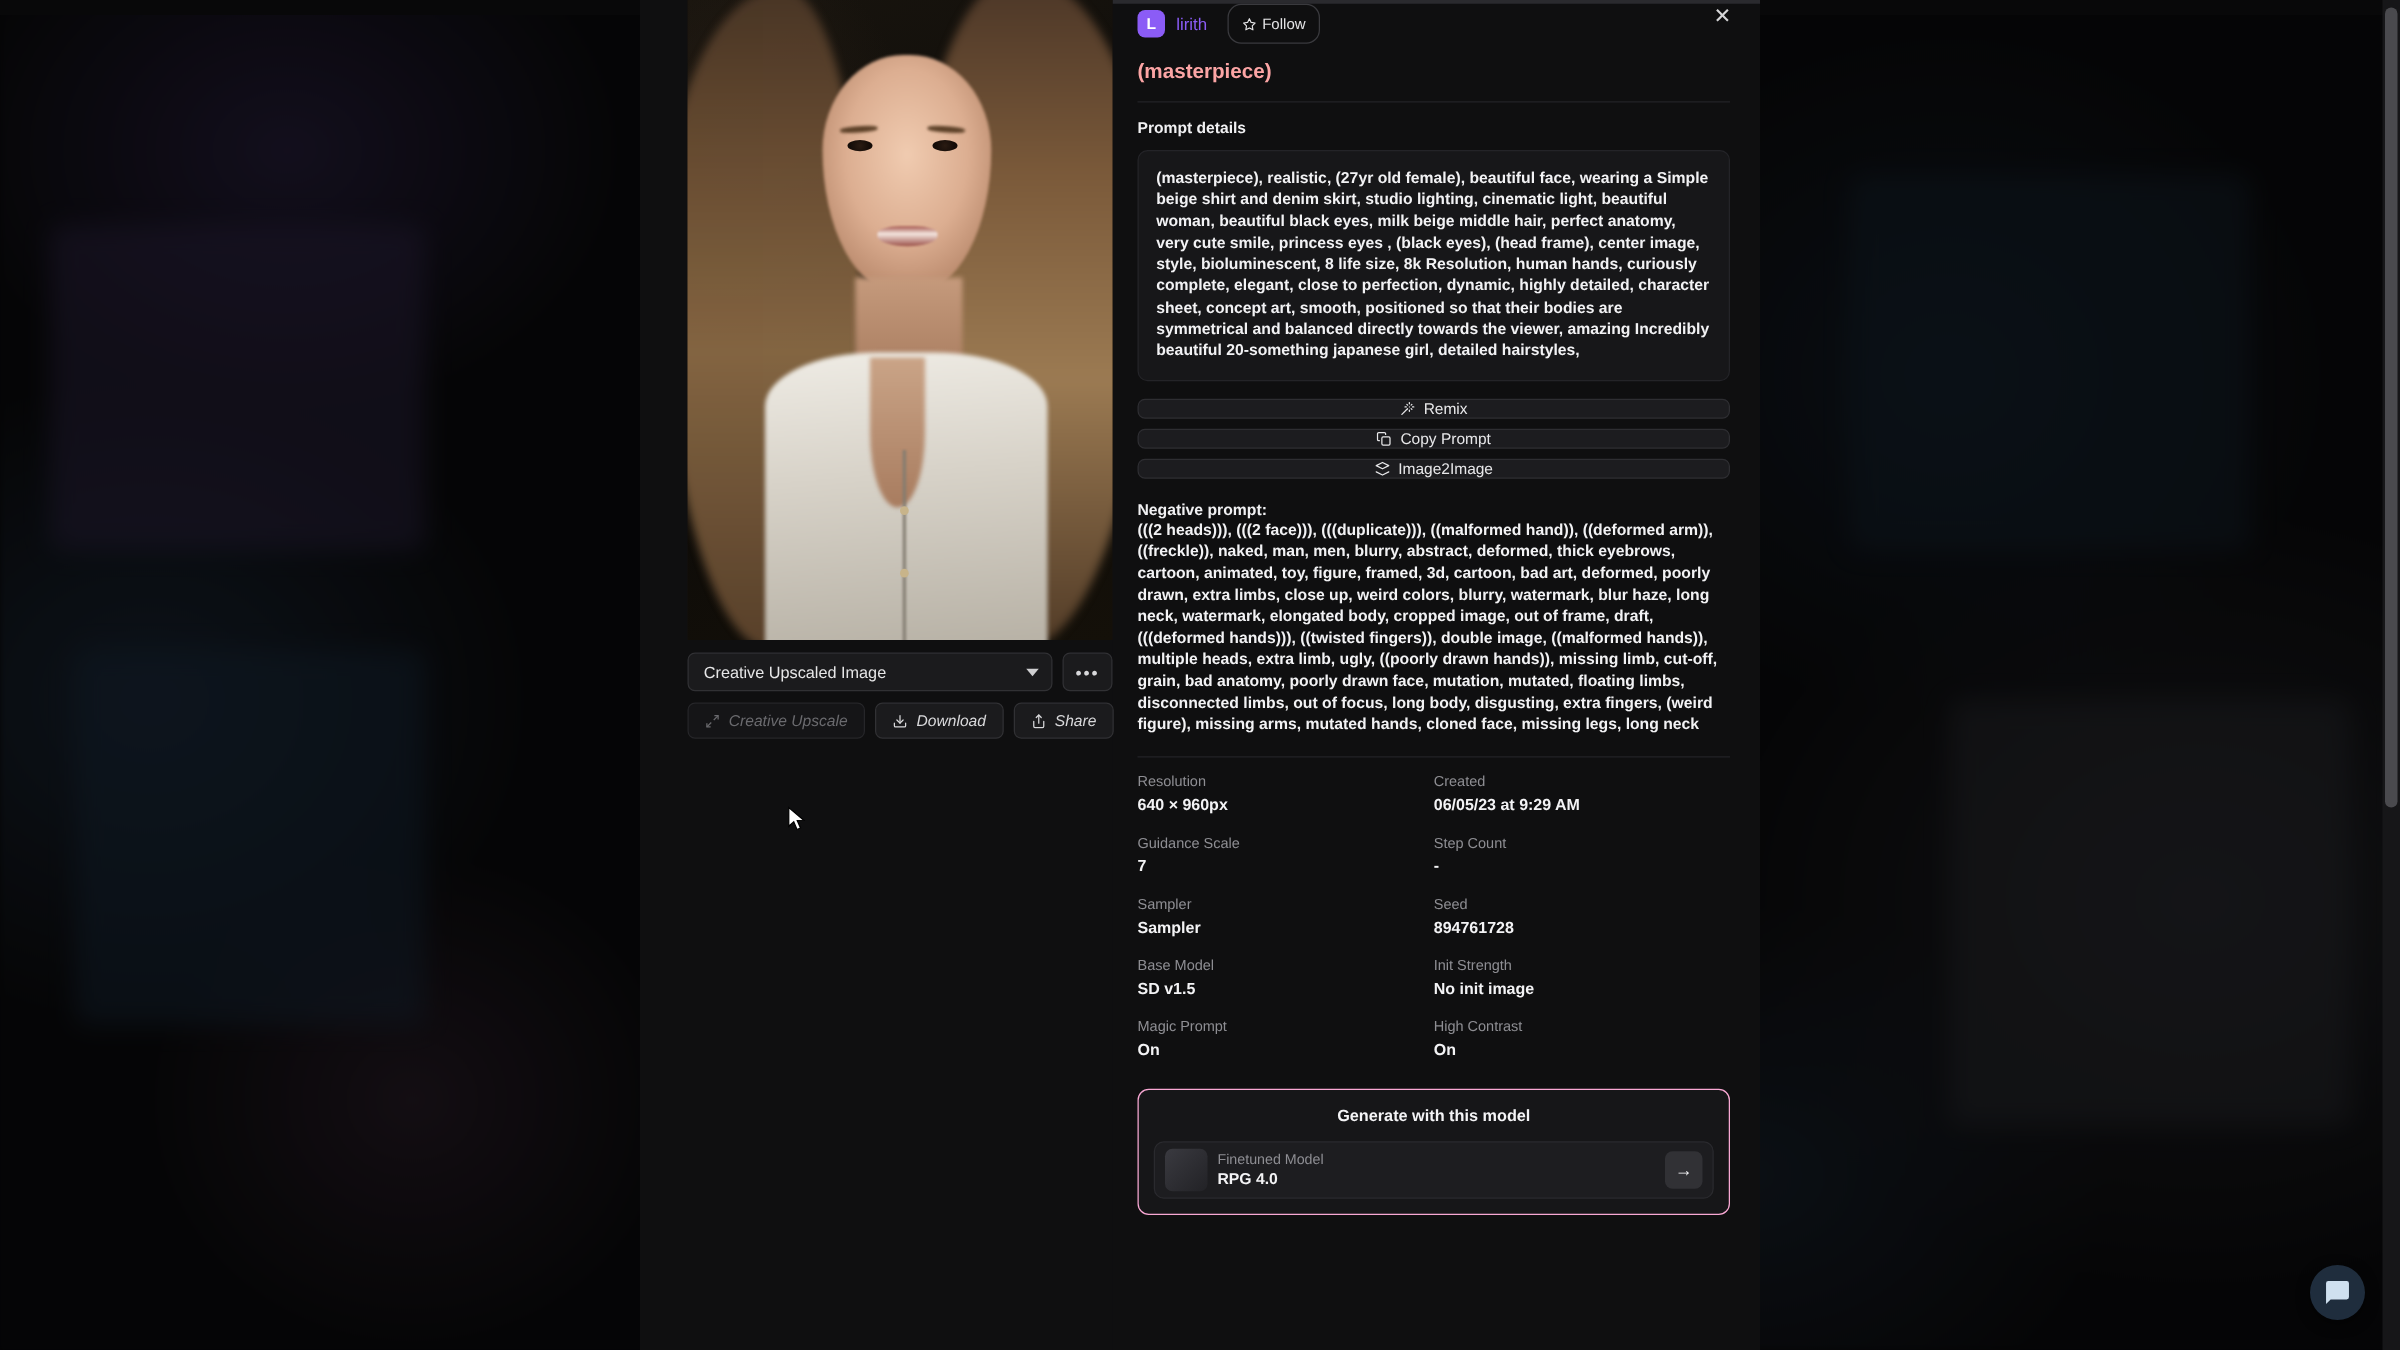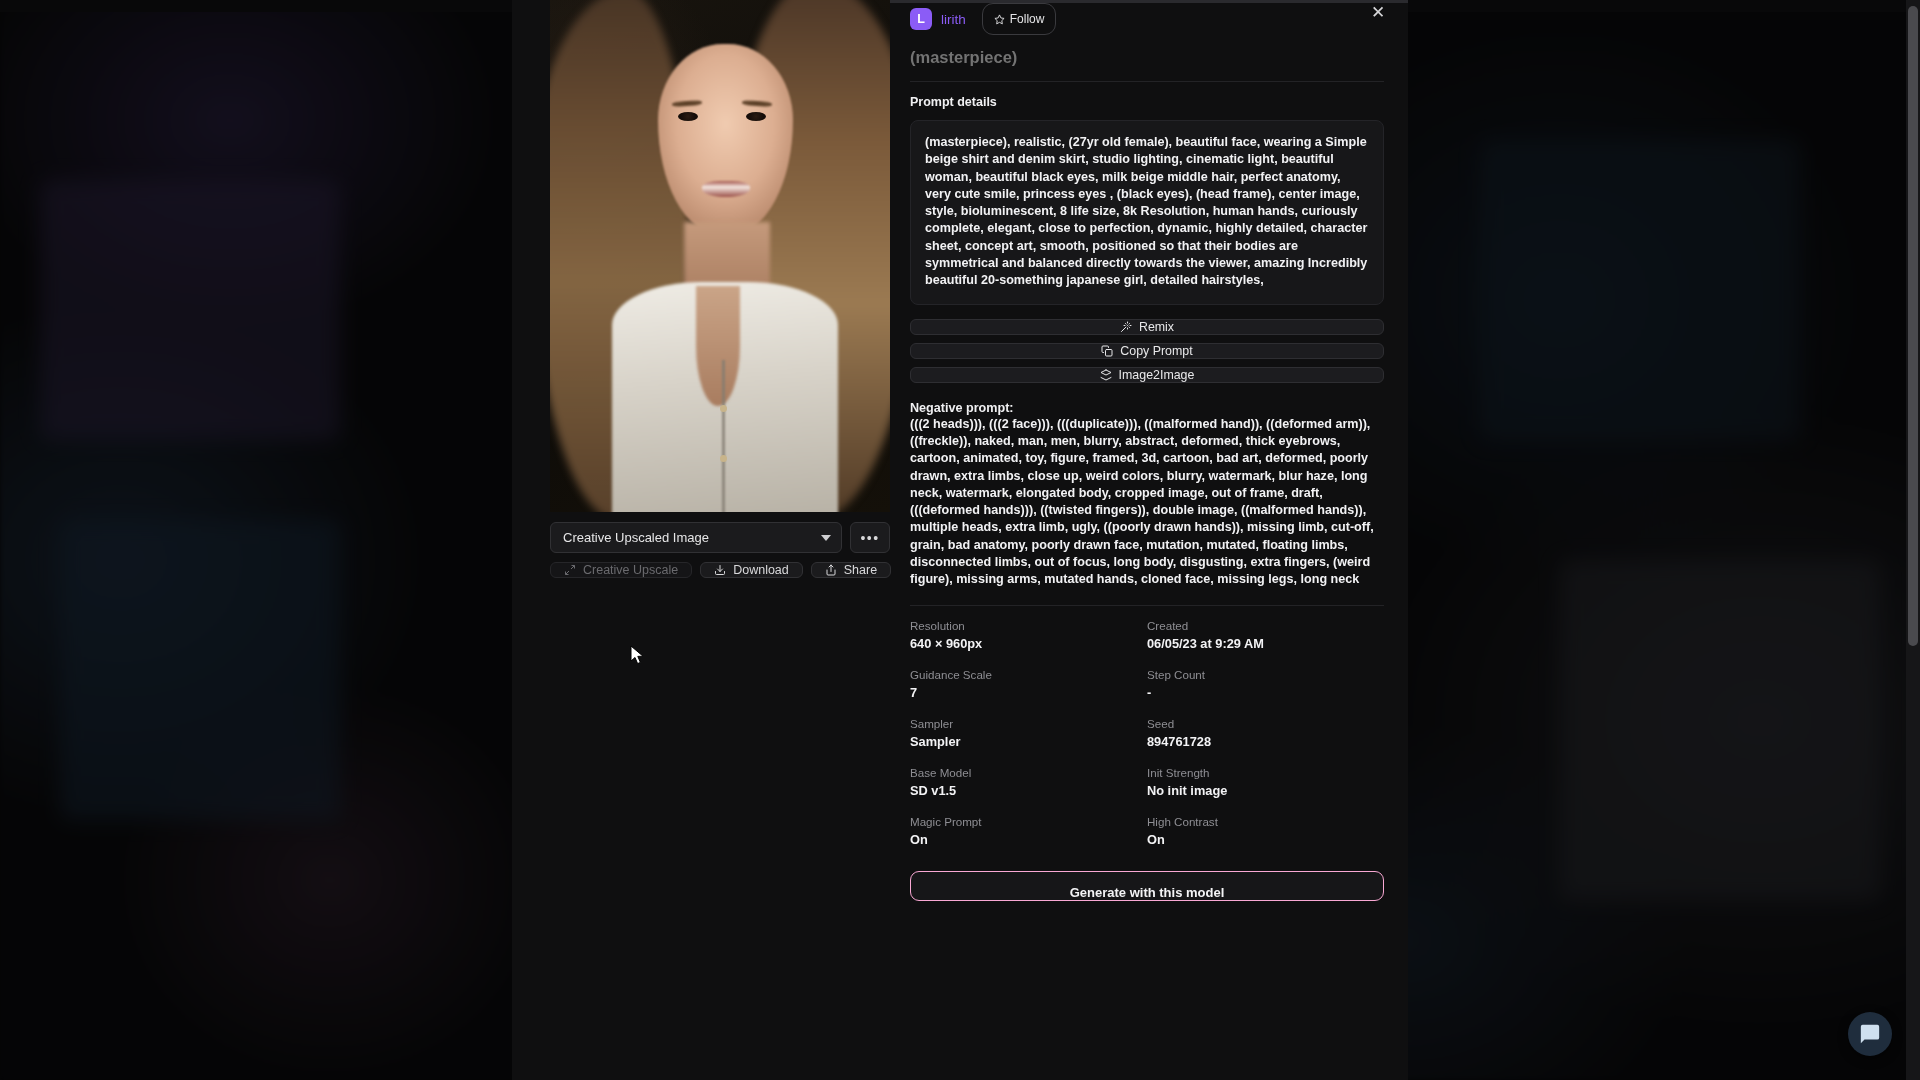--- a/index.html
+++ b/index.html
@@ -144,23 +144,23 @@
   }
   .chev { width: 0; height: 0; border-left: 5px solid transparent;
     border-right: 5px solid transparent; border-top: 6px solid #cfcfd1; }
   .dots-btn {
     width: 40px; height: 31px; background: #1b1b1d; border: 1px solid #313134;
     border-radius: 6px; color: #d8d8da; font-size: 14px; letter-spacing: 1.5px;
     display:flex; align-items:center; justify-content:center; cursor: pointer;
   }
   .ctrl-row2 { display: flex; gap: 8px; margin-top: 9px; }
   .pill {
-    height: 16px; background: #1b1b1d; border: 1px solid #313134; border-radius: 6px;
+    height: 29px; background: #1b1b1d; border: 1px solid #313134; border-radius: 6px;
     display: flex; align-items: center; gap: 7px; padding: 0 13px;
-    font-size: 12.5px; color: #d9d9db; cursor: pointer; white-space: nowrap;
+    font-size: 12.5px; color: #d9d9db; cursor: pointer; white-space: nowrap; font-style: italic;
   }
   .pill.disabled { color: #6a6a6e; border-color:#262629; background:#151517; cursor: default; }
   .pill svg { flex: 0 0 auto; }
 
   
   .right-col {
     position: absolute; left: 378px; top: 0; width: 518px; height: 1080px;
     padding: 0 24px 0 20px;
     overflow: hidden;
   }
@@ -174,21 +174,21 @@
   .follow-btn {
     margin-left: 7px; height: 32px; border: 1px solid #3a3a3e; border-radius: 11px;
     background: transparent; color: #e4e4e6; font-size: 12px;
     display: flex; align-items: center; gap: 5px; padding: 0 11px; cursor: pointer;
   }
   .close-x {
     position: absolute; right: 20px; top: 3px; width: 20px; height: 20px;
     color: #d6d6d8; font-size: 17px; line-height: 20px; text-align: center; cursor: pointer;
     background: transparent; border: none;
   }
-  .title { font-size: 16.5px; font-weight: 700; color: #737373; margin-top: 16px; }
+  .title { font-size: 16.5px; font-weight: 700; color: #fca5a5; margin-top: 16px; }
   .divider { height: 1px; background: #232326; margin: 14px 0 0 0; }
   .sec-label { font-size: 12.5px; font-weight: 700; color: #f0f0f2; margin-top: 13px; }
 
   .prompt-box {
     margin-top: 11px; background: #171719; border: 1px solid #242428;
     border-radius: 8px; padding: 13px 14px 14px 14px;
   }
   .prompt-text {
     font-size: 12.6px; line-height: 17.3px; color: #f2f2f4; font-weight: 700;
   }
@@ -421,20 +421,28 @@
           <div class="meta-v">On</div>
         </div>
         <div class="meta-cell">
           <div class="meta-k">High Contrast</div>
           <div class="meta-v">On</div>
         </div>
       </div>
 
       <div class="gen-card">
         <div class="gen-title">Generate with this model</div>
+        <div class="model-row">
+          <div class="model-thumb"></div>
+          <div>
+            <div class="model-k">Finetuned Model</div>
+            <div class="model-v">RPG 4.0</div>
+          </div>
+          <button class="go-btn">→</button>
+        </div>
       </div>
     </div>
   </div>
 
   <div class="intercom">
     <svg width="22" height="22" viewBox="0 0 24 24" fill="#cfe0ef">
         <path d="M20 2H4a2 2 0 0 0-2 2v18l4-4h14a2 2 0 0 0 2-2V4a2 2 0 0 0-2-2z"></path>
       </svg>
   </div>
 

